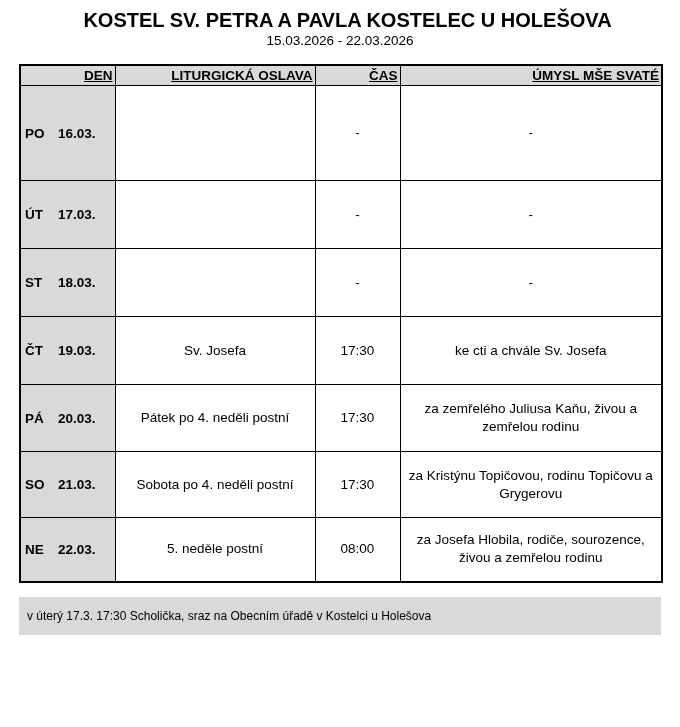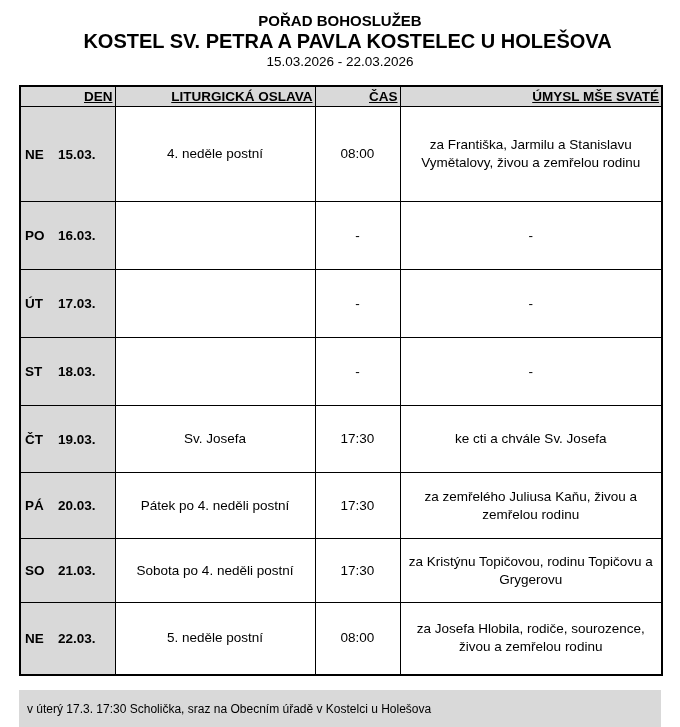--- a/index.html
+++ b/index.html
@@ -77,47 +77,40 @@
     padding-left: 8px;
     font-size: 12px;
   }
 </style>
 </head>
 <body>
 
 <div class="page">
 
   <div class="title-block">
-    <div class="title-line1">POŘAD BOHOSLUŽEB</div>
     <div class="title-line2">KOSTEL SV. PETRA A PAVLA KOSTELEC U HOLEŠOVA</div>
     <div class="title-line3">15.03.2026 - 22.03.2026</div>
   </div>
 
   <table class="schedule">
     <colgroup>
       <col class="c-den">
         <col class="c-oslava">
         <col class="c-cas">
         <col class="c-umysl">
     </colgroup>
     <thead>
       <tr>
         <th>DEN</th>
         <th>LITURGICKÁ OSLAVA</th>
         <th>ČAS</th>
         <th>ÚMYSL MŠE SVATÉ</th>
       </tr>
     </thead>
     <tbody>
-      <tr>
-        <td class="den"><span class="abbr">NE</span><span class="ddate">15.03.</span></td>
-        <td class="oslava">4. neděle postní</td>
-        <td class="cas">08:00</td>
-        <td class="umysl">za Františka, Jarmilu a Stanislavu Vymětalovy, živou a zemřelou rodinu</td>
-      </tr>
       <tr>
         <td class="den"><span class="abbr">PO</span><span class="ddate">16.03.</span></td>
         <td class="oslava"></td>
         <td class="cas">-</td>
         <td class="umysl">-</td>
       </tr>
       <tr>
         <td class="den"><span class="abbr">ÚT</span><span class="ddate">17.03.</span></td>
         <td class="oslava"></td>
         <td class="cas">-</td>

